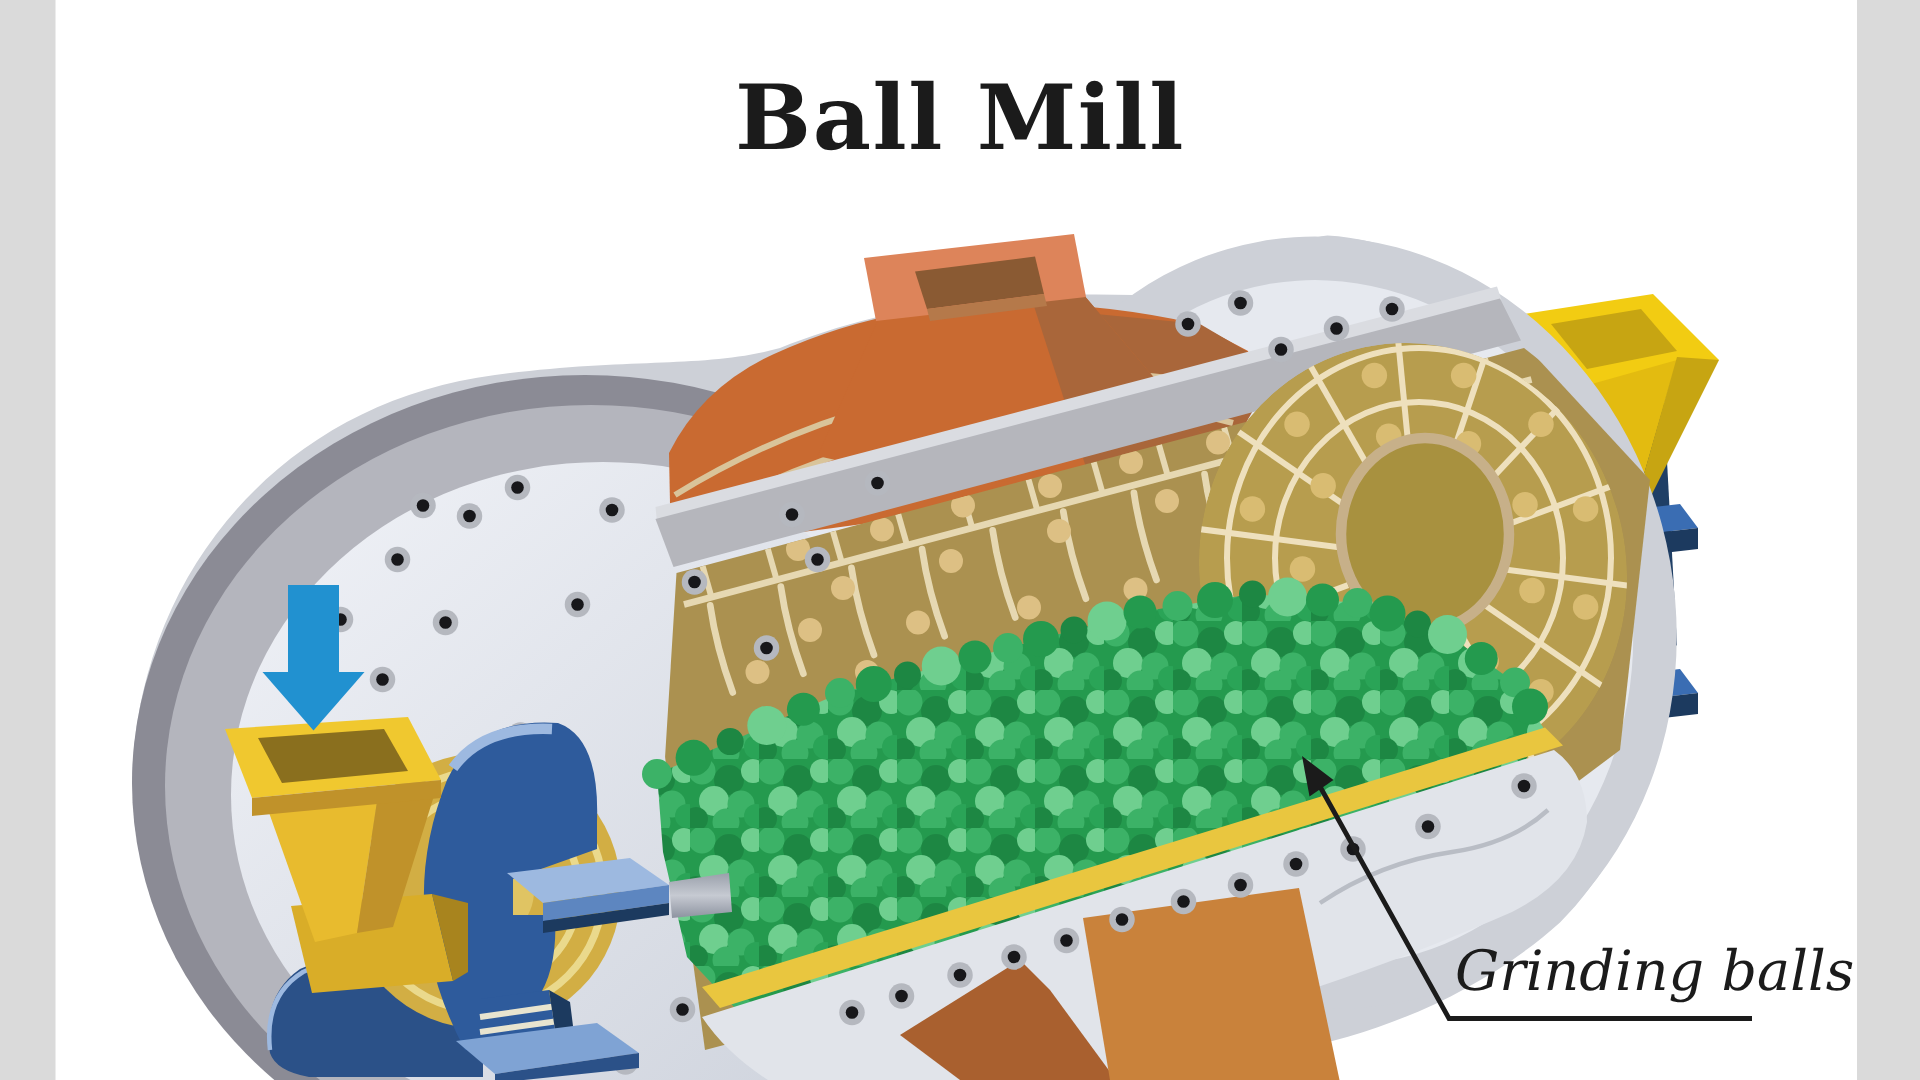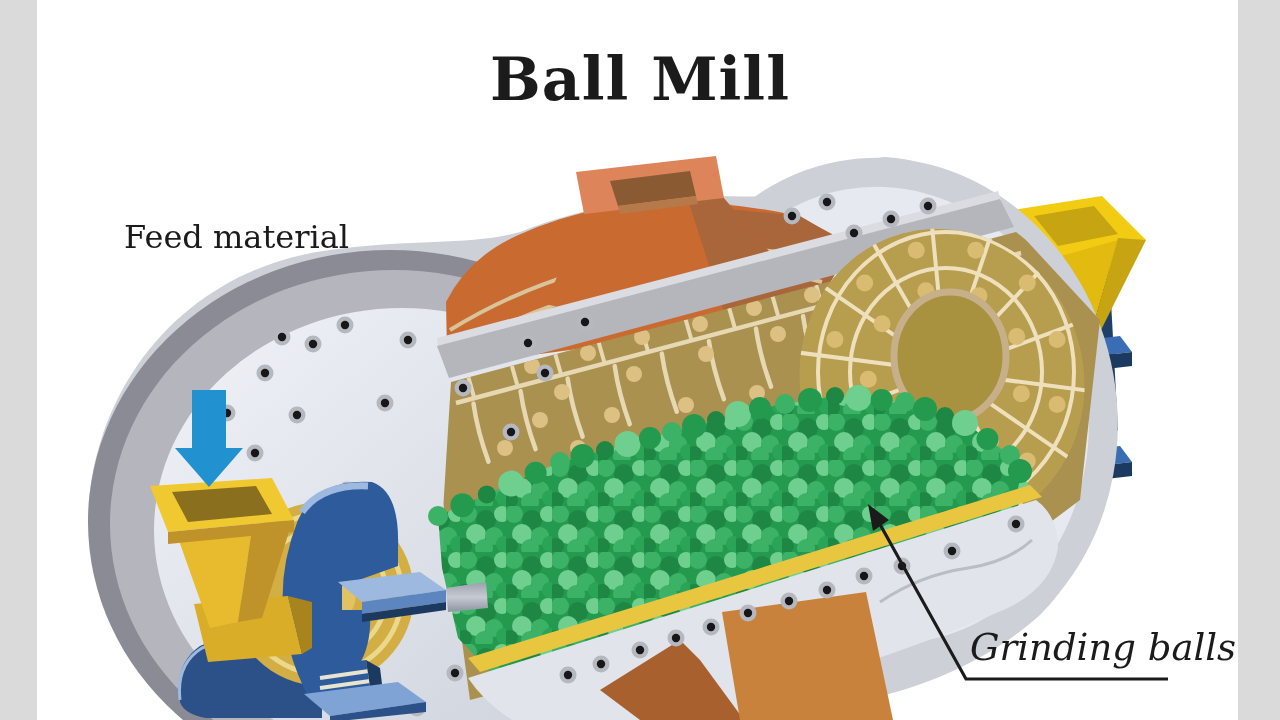--- a/index.html
+++ b/index.html
@@ -397,15 +397,14 @@
       <polygon points="175,448 243,448 209,487"></polygon>
     </g>
 
     <g>
       <polyline class="s-ink" stroke-width="3.2" points="1168,679 966,679 872,510"></polyline>
       <polygon fill="#1b1b1b" points="868,504 889,520 873,531"></polygon>
     </g>
   </svg>
 
   <div class="title">Ball Mill</div>
-  <div id="feed-label" class="lbl">Feed material</div>
   <div id="grind-label" class="lbl">Grinding balls</div>
 </div>
 
 </body></html>

